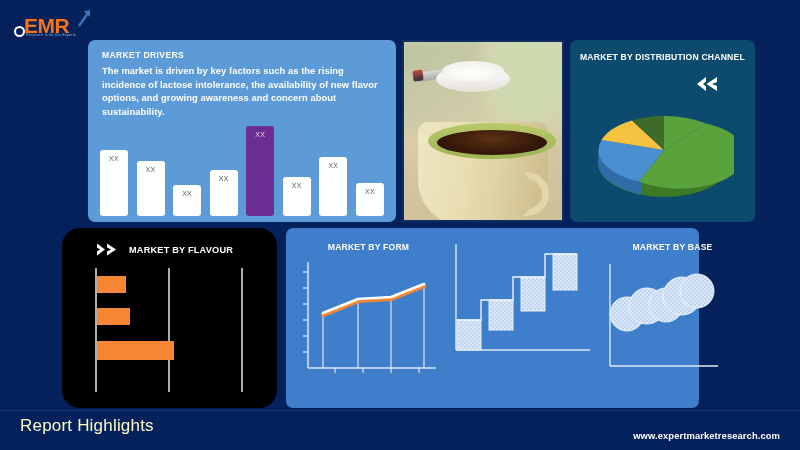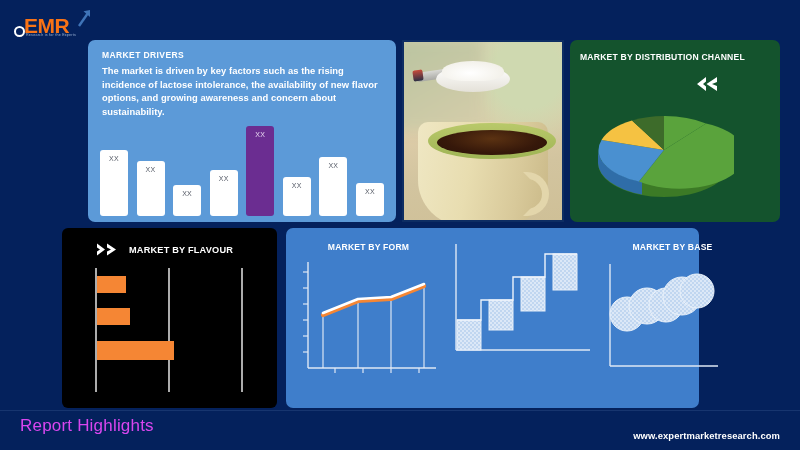--- a/index.html
+++ b/index.html
@@ -112,33 +112,33 @@
     background:linear-gradient(180deg,#d8d8d4,#a9a9a4); border-radius:3px;
     transform:rotate(-8deg);
   }
   .spoon-tip{
     position:absolute; left:-7px; top:10px; width:10px; height:11px;
     background:linear-gradient(180deg,#c94b3a,#2b2f45); border-radius:2px;
     transform:rotate(-8deg);
   }
   
   .p-pie{
-    left:570px; top:40px; width:210px; height:182px;
-    background:#14532d; border-radius:7px;
+    left:570px; top:40px; width:185px; height:182px;
+    background:#0c4a6e; border-radius:7px;
   }
   .pie-title{
     position:absolute; left:10px; top:12px;
     color:#ffffff; font-size:8.6px; font-weight:bold; letter-spacing:.2px;
   }
   .pie-arrow{ position:absolute; left:124px; top:36px; }
   .pie-holder{ position:absolute; left:24px; top:62px; width:140px; height:96px; }
   
   .p-flavour{
     left:62px; top:228px; width:215px; height:180px;
-    background:#000000; border-radius:6px;
+    background:#000000; border-radius:18px;
   }
   .flv-head{
     position:absolute; left:34px; top:15px; display:flex; align-items:center; gap:9px;
   }
   .flv-title{ color:#ffffff; font-size:9.2px; font-weight:bold; letter-spacing:.2px; }
   .flv-chart{ position:absolute; left:33px; top:40px; width:165px; height:124px; }
   
   .p-bottom{
     left:286px; top:228px; width:413px; height:180px;
     background:#3f7ecb; border-radius:7px;
@@ -151,21 +151,21 @@
     letter-spacing:.2px; margin-bottom:6px;
   }
   .mini-plot{ position:relative; width:145px; height:124px; }
   
   .footer-rule{
     position:absolute; left:0; top:410px; width:800px; height:1px;
     background:#17356f;
   }
   .footer-title{
     position:absolute; left:20px; top:416px;
-    color:#d946ef; font-size:17px; letter-spacing:.2px;
+    color:#fef9c3; font-size:17px; letter-spacing:.2px;
     font-family:"Liberation Sans", sans-serif;
     text-align:right;
   }
   .footer-url{
     position:absolute; right:20px; top:430px;
     color:#ffffff; font-size:9.4px; font-weight:bold; letter-spacing:.1px;
   }
 </style>
 </head>
 <body>

